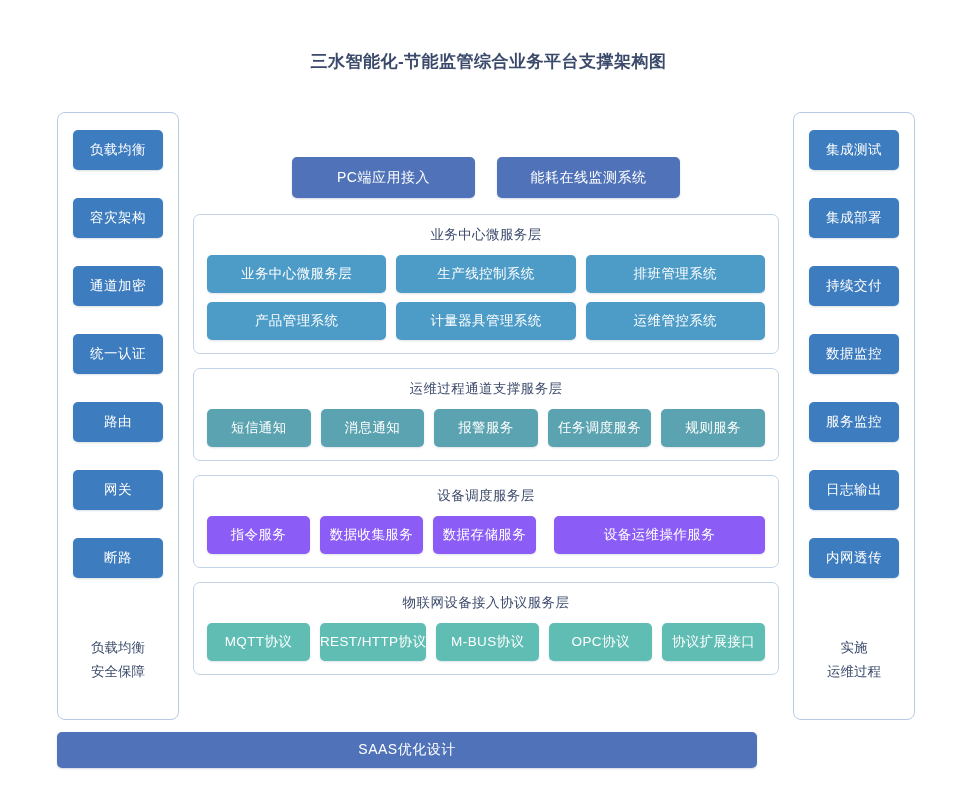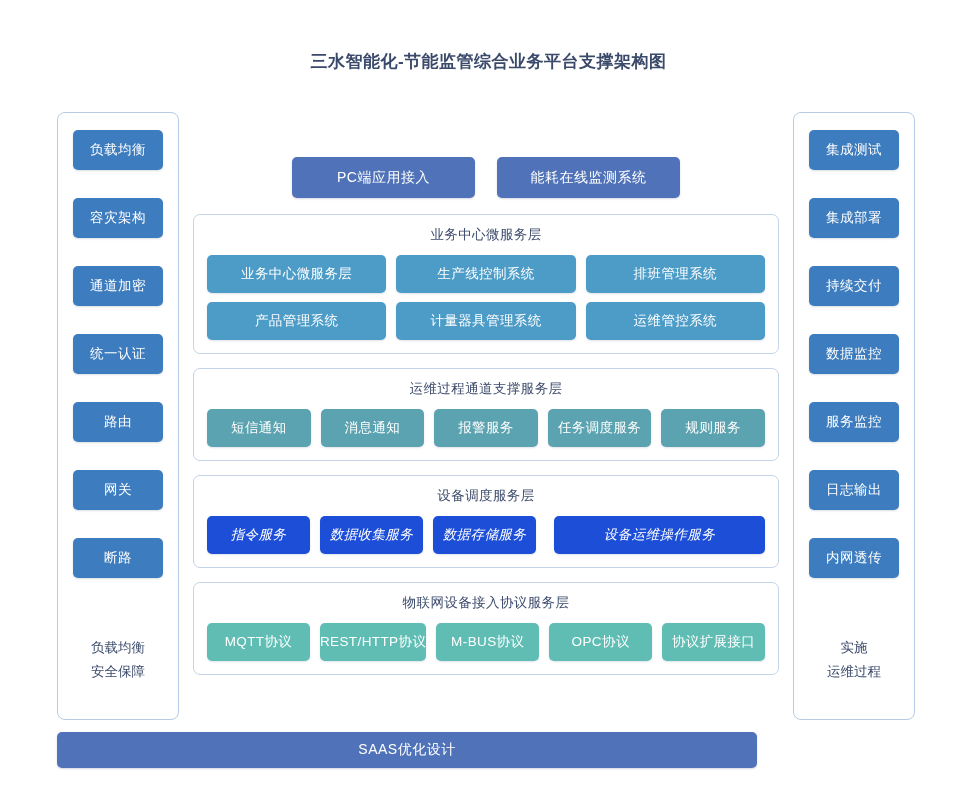--- a/index.html
+++ b/index.html
@@ -147,21 +147,21 @@
     align-items: center;
     justify-content: center;
     letter-spacing: 0.4px;
     white-space: nowrap;
     box-shadow: 0 1px 2px rgba(40,70,110,0.15);
   }
 
   
   .node.business { background: #4d9cc8; }
   .node.ops      { background: #5ba3b0; }
-  .node.device   { background: #1d4ed8; font-style: italic; }
+  .node.device   { background: #8b5cf6; }
   .node.iot      { background: #5fbdb4; }
 
   .node.wide { flex: 2.05 1 0; margin-left: 8px; }
 
   
   .bottom-bar {
     position: absolute;
     left: 57px;
     top: 732px;
     width: 700px;

